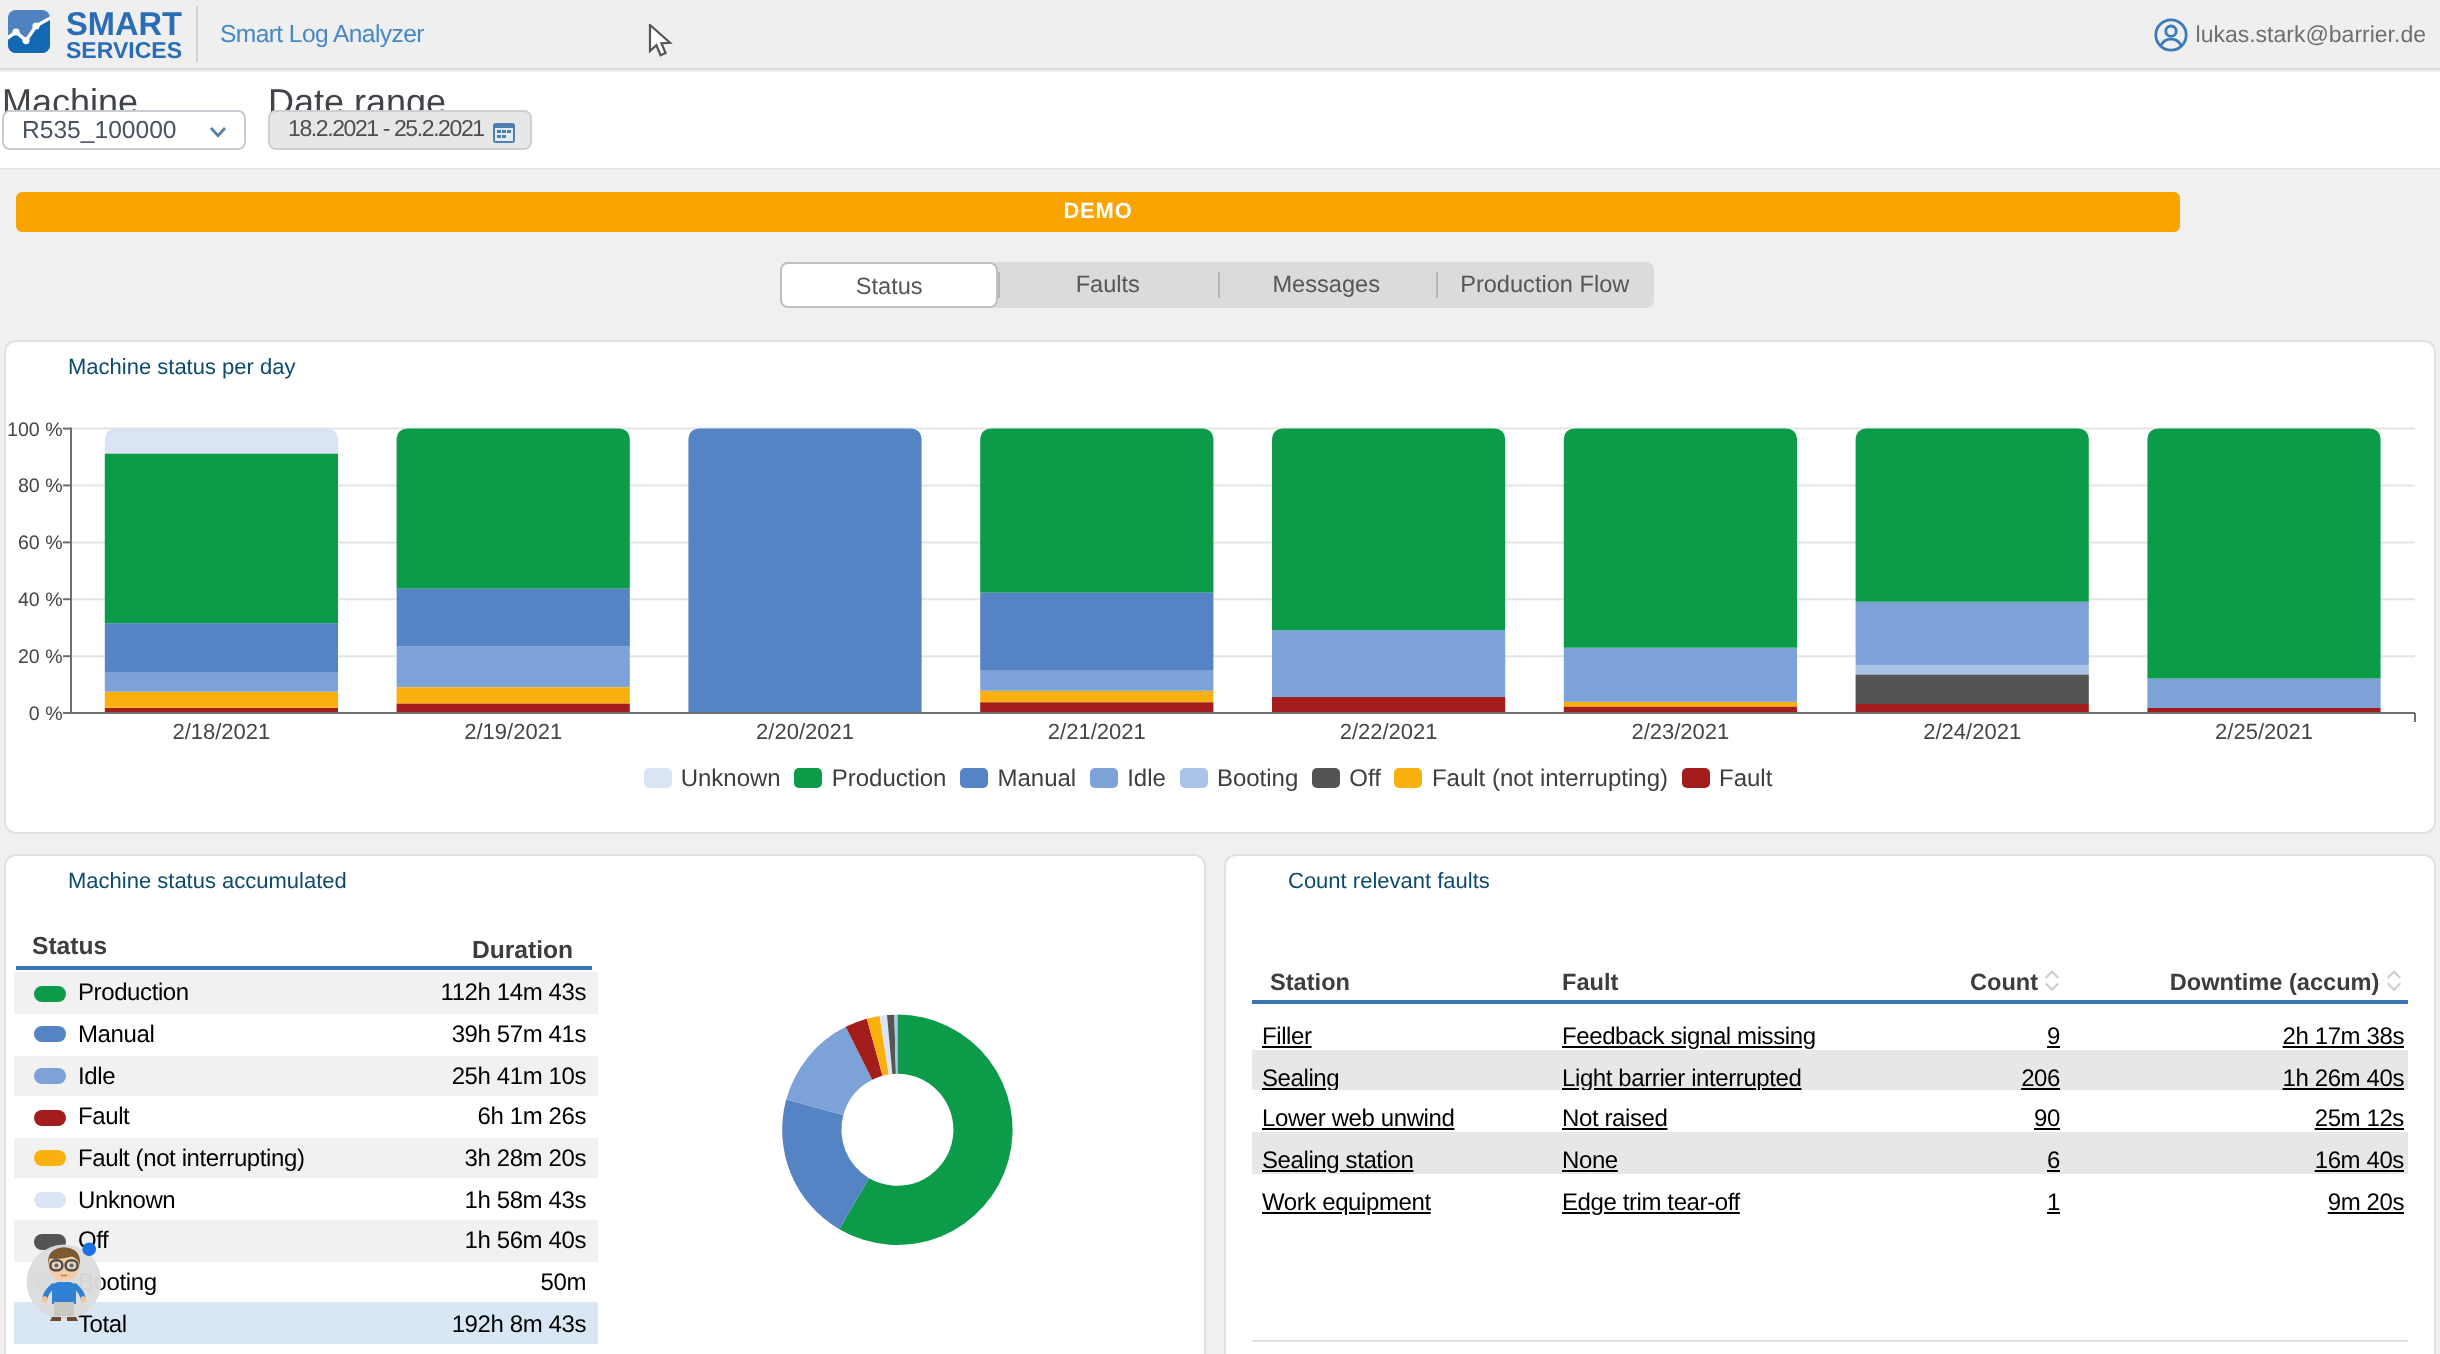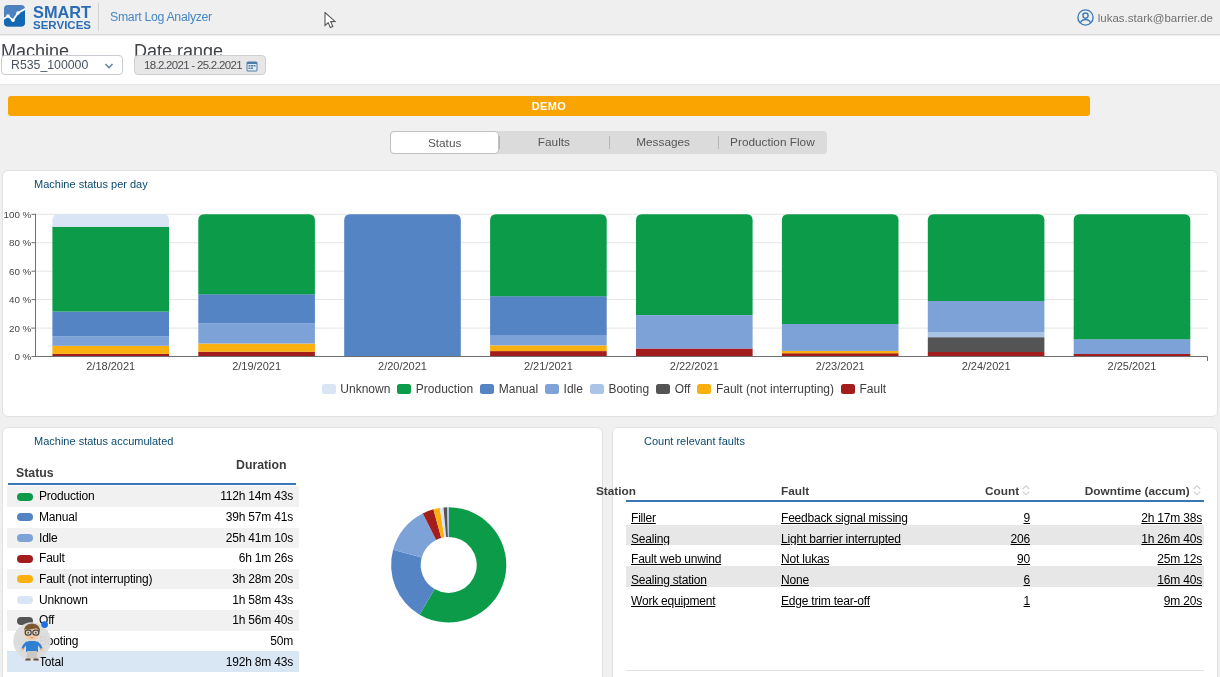--- a/index.html
+++ b/index.html
@@ -192,21 +192,21 @@
 </div>
 
 <div id="card2" class="abs card">
     <div class="ctitle">Machine status accumulated</div>
   </div>
 <div id="card3" class="abs card">
     <div class="ctitle">Count relevant faults</div>
   </div>
 
 <div class="t2hdr" style="left:16px; top:466px;">Status</div>
-<div class="t2hdr" style="left:236px; top:458px;">Duration</div>
+<div class="t2hdr" style="left:236px; top:468px;">Duration</div>
 <div id="t2line"></div>
 <div class="t2row" style="top:486.2px;background:#f1f1f1">
     <span class="chip2" style="background:#0c9c49"></span>
     <span class="nm">Production</span>
     <span class="du">112h 14m 43s</span>
   </div>
 <div class="t2row" style="top:506.8px;background:#fff">
     <span class="chip2" style="background:#5484c4"></span>
     <span class="nm">Manual</span>
     <span class="du">39h 57m 41s</span>
@@ -250,21 +250,21 @@
 <path d="M446.70,80.30 A57.6,57.6 0 1 1 417.63,187.63 L432.57,162.07 A28.0,28.0 0 1 0 446.70,109.90 Z" fill="#0c9c49"></path>
     <path d="M417.63,187.63 A57.6,57.6 0 0 1 391.11,122.81 L419.68,130.56 A28.0,28.0 0 0 0 432.57,162.07 Z" fill="#5484c4"></path>
     <path d="M391.11,122.81 A57.6,57.6 0 0 1 420.84,86.43 L434.13,112.88 A28.0,28.0 0 0 0 419.68,130.56 Z" fill="#7ca2d8"></path>
     <path d="M420.84,86.43 A57.6,57.6 0 0 1 431.41,82.37 L439.27,110.90 A28.0,28.0 0 0 0 434.13,112.88 Z" fill="#a31d1d"></path>
     <path d="M431.41,82.37 A57.6,57.6 0 0 1 437.80,80.99 L442.37,110.24 A28.0,28.0 0 0 0 439.27,110.90 Z" fill="#fab110"></path>
     <path d="M437.80,80.99 A57.6,57.6 0 0 1 441.50,80.54 L444.17,110.01 A28.0,28.0 0 0 0 442.37,110.24 Z" fill="#d9e4f4"></path>
     <path d="M441.50,80.54 A57.6,57.6 0 0 1 445.15,80.32 L445.95,109.91 A28.0,28.0 0 0 0 444.17,110.01 Z" fill="#545454"></path>
     <path d="M445.15,80.32 A57.6,57.6 0 0 1 446.73,80.30 L446.71,109.90 A28.0,28.0 0 0 0 445.95,109.91 Z" fill="#aac4e8"></path>
 </svg>
 
-<div class="t3hdr" style="left:596px;">Station</div>
+<div class="t3hdr" style="left:635px;">Station</div>
 <div class="t3hdr" style="left:781px;">Fault</div>
 <div class="t3hdr" style="left:985px;">Count <svg width="8" height="11" viewBox="0 0 8 11" style="vertical-align:-1px">
       <path d="M0.8,4 L4,0.8 L7.2,4" fill="none" stroke="#cfcfcf" stroke-width="1.1"></path>
       <path d="M0.8,6.6 L4,9.8 L7.2,6.6" fill="none" stroke="#cfcfcf" stroke-width="1.1"></path>
     </svg></div>
 <div class="t3hdr" style="right:19px;">Downtime (accum) <svg width="8" height="11" viewBox="0 0 8 11" style="vertical-align:-1px">
       <path d="M0.8,4 L4,0.8 L7.2,4" fill="none" stroke="#cfcfcf" stroke-width="1.1"></path>
       <path d="M0.8,6.6 L4,9.8 L7.2,6.6" fill="none" stroke="#cfcfcf" stroke-width="1.1"></path>
     </svg></div>
 <div id="t3line"></div>
@@ -275,22 +275,22 @@
     <span style="left:330px;width:74px;text-align:right;display:inline-block">9</span>
     <span style="right:2px">2h 17m 38s</span>
   </div>
 <div class="t3row" style="top:524.6px;background:#e7e7e7">
     <span style="left:5px">Sealing</span>
     <span style="left:155px">Light barrier interrupted</span>
     <span style="left:330px;width:74px;text-align:right;display:inline-block">206</span>
     <span style="right:2px">1h 26m 40s</span>
   </div>
 <div class="t3row" style="top:545.3px;background:#fff">
-    <span style="left:5px">Fault web unwind</span>
-    <span style="left:155px">Not lukas</span>
+    <span style="left:5px">Lower web unwind</span>
+    <span style="left:155px">Not raised</span>
     <span style="left:330px;width:74px;text-align:right;display:inline-block">90</span>
     <span style="right:2px">25m 12s</span>
   </div>
 <div class="t3row" style="top:566.0px;background:#e7e7e7">
     <span style="left:5px">Sealing station</span>
     <span style="left:155px">None</span>
     <span style="left:330px;width:74px;text-align:right;display:inline-block">6</span>
     <span style="right:2px">16m 40s</span>
   </div>
 <div class="t3row" style="top:586.7px;background:#fff">

